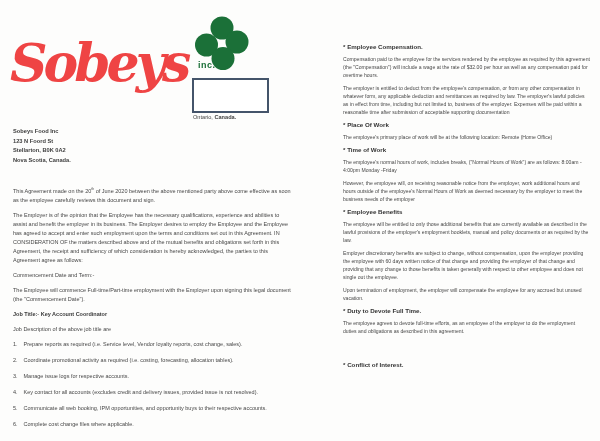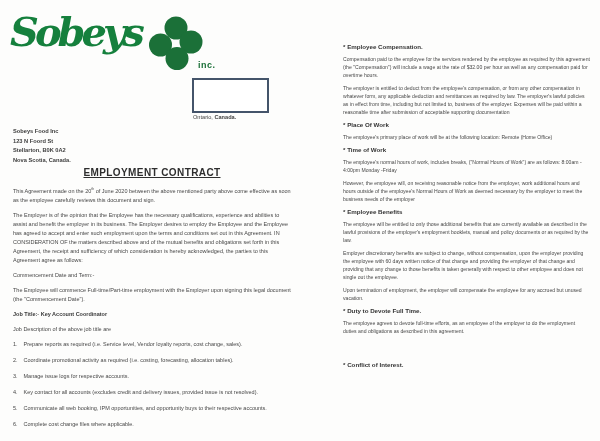--- a/index.html
+++ b/index.html
@@ -11,23 +11,24 @@
     overflow: hidden;
     font-family: "Liberation Sans", sans-serif;
     color: #474747;
   }
 
   
   .logo-row { position: absolute; left: 10px; top: 2px; display: flex; align-items: flex-start; }
   .wordmark {
     font-family: "DejaVu Serif", serif;
     font-style: italic; font-weight: 700;
-    font-size: 40px; line-height: 60px;
+    font-size: 52px; line-height: 60px;
     letter-spacing: -4px;
-    color: #15803d;
+    color: #ef4444;
+    margin-top: 31px;
   }
   .clover { margin-left: 8px; margin-top: 14px; }
   .inc {
     position: absolute; left: 158px; top: 60px;
     font-weight: 700; font-size: 9px; color: #1b7038; letter-spacing: 0.5px; margin-left: 40px;
   }
 
   .loc-box {
     position: absolute; left: 192px; top: 78px;
     width: 73px; height: 31px;
@@ -78,21 +79,20 @@
   <div class="loc-box"></div>
   <div class="loc-caption"><span>Ontario, </span><span class="b">Canada.</span></div>
 
   <div class="address">
     <div>Sobeys Food Inc</div>
     <div>123 N Foord St</div>
     <div>Stellarton, B0K 0A2</div>
     <div>Nova Scotia, Canada.</div>
   </div>
 
-  <div class="doc-title">EMPLOYMENT CONTRACT</div>
 
   <div class="left-body">
     <p><span>This Agreement made on the  20</span><sup>th</sup><span> of June 2020 between the above mentioned party above come effective as soon as the employee carefully reviews this document and sign.</span></p>
     <p>The Employer is of the opinion that the Employee has the necessary qualifications, experience and abilities to assist and benefit the employer in its business. The Employer desires to employ the Employee and the Employee has agreed to accept and enter such employment upon the terms and conditions set out in this Agreement. IN CONSIDERATION OF the matters described above and of the mutual benefits and obligations set forth in this Agreement, the receipt and sufficiency of which consideration is hereby acknowledged, the parties to this Agreement agree as follows:</p>
     <p class="sub-head">Commencement Date and Term:-</p>
     <p>The Employee will commence Full-time/Part-time employment with the Employer upon signing this legal document (the "Commencement Date").</p>
     <p class="job-title-line">Job Title:-  Key Account Coordinator</p>
     <p>Job Description of the above job title are</p>
 
     <div class="duty"><span class="num">1.</span> <span>Prepare reports as required (i.e. Service level, Vendor loyalty reports, cost change, sales).</span></div>

